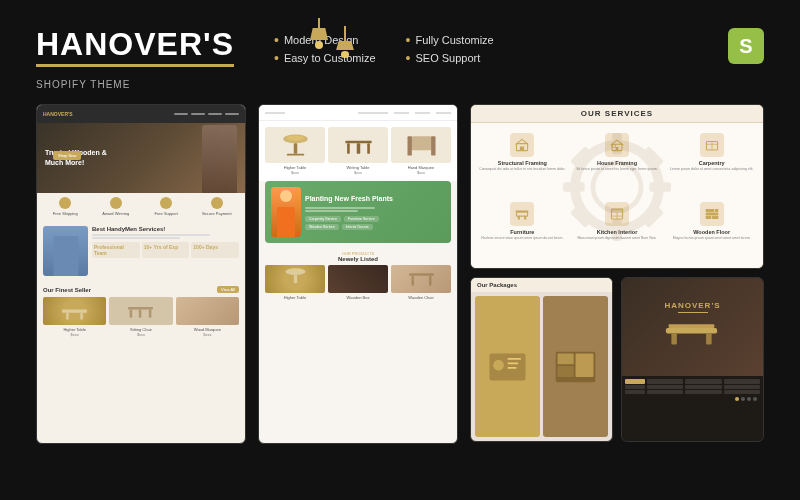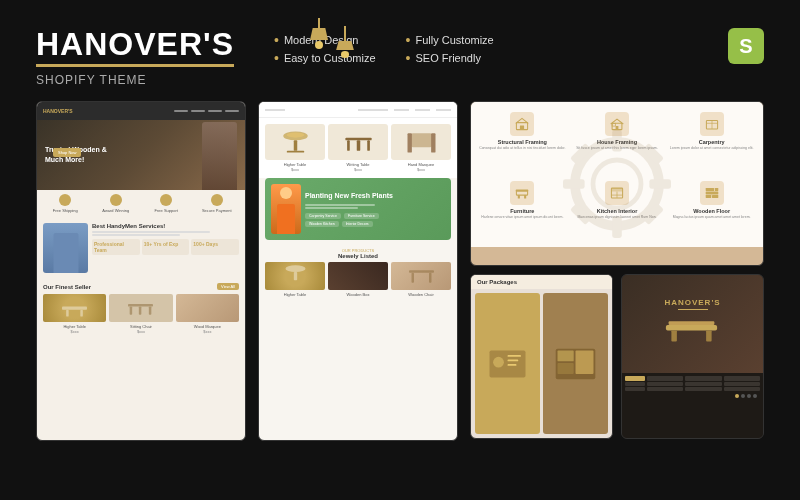--- a/index.html
+++ b/index.html
@@ -51,22 +51,22 @@
     }
 
     .subtitle {
       color: #ccc;
       font-size: 11px;
       letter-spacing: 0.5px;
     }
 
     .theme-label {
       color: #aaa;
-      font-size: 12px;
-      margin-top: 6px;
+      font-size: 10px;
+      margin-top: 12px;
       letter-spacing: 1px;
     }
 
     
     .lamp-area {
       position: absolute;
       top: 18px;
       left: 310px;
       display: flex;
       gap: 8px;
@@ -682,21 +682,21 @@
         <div class="feature-item">
           <span class="bullet">•</span>
           <span>Fully Customize</span>
         </div>
         <div class="feature-item">
           <span class="bullet">•</span>
           <span>Easy to Customize</span>
         </div>
         <div class="feature-item">
           <span class="bullet">•</span>
-          <span>SEO Friendly</span>
+          <span>SEO Support</span>
         </div>
       </div>
     </div>
 
     <div class="shopify-icon">
       <span>S</span>
     </div>
   </div>
 
   <div class="previews-area">
@@ -912,20 +912,23 @@
           <circle cx="50" cy="50" r="20" fill="none" stroke="#8a6a3a" stroke-width="4"></circle>
           <rect x="46" y="5" width="8" height="18" fill="#8a6a3a" rx="2"></rect>
           <rect x="46" y="77" width="8" height="18" fill="#8a6a3a" rx="2"></rect>
           <rect x="5" y="46" width="18" height="8" fill="#8a6a3a" rx="2"></rect>
           <rect x="77" y="46" width="18" height="8" fill="#8a6a3a" rx="2"></rect>
           <rect x="16" y="16" width="8" height="18" fill="#8a6a3a" rx="2" transform="rotate(45 20 25)"></rect>
           <rect x="76" y="16" width="8" height="18" fill="#8a6a3a" rx="2" transform="rotate(-45 80 25)"></rect>
           <rect x="16" y="66" width="8" height="18" fill="#8a6a3a" rx="2" transform="rotate(-45 20 75)"></rect>
           <rect x="76" y="66" width="8" height="18" fill="#8a6a3a" rx="2" transform="rotate(45 80 75)"></rect>
         </svg>
+        <div class="p3t-header">
+          <span class="p3t-title">OUR SERVICES</span>
+        </div>
         <div class="p3t-services-grid">
           <div class="p3t-service">
             <div class="p3t-svc-icon">
               <svg viewBox="0 0 20 20" width="14" height="14">
                 <rect x="2" y="8" width="16" height="10" fill="none" stroke="#c8a95a" stroke-width="1.5" rx="1"></rect>
                 <polyline points="1,9 10,2 19,9" fill="none" stroke="#c8a95a" stroke-width="1.5"></polyline>
                 <rect x="7" y="12" width="6" height="6" fill="#c8a95a" rx="0.5"></rect>
               </svg>
             </div>
             <div class="p3t-svc-name">Structural Framing</div>

